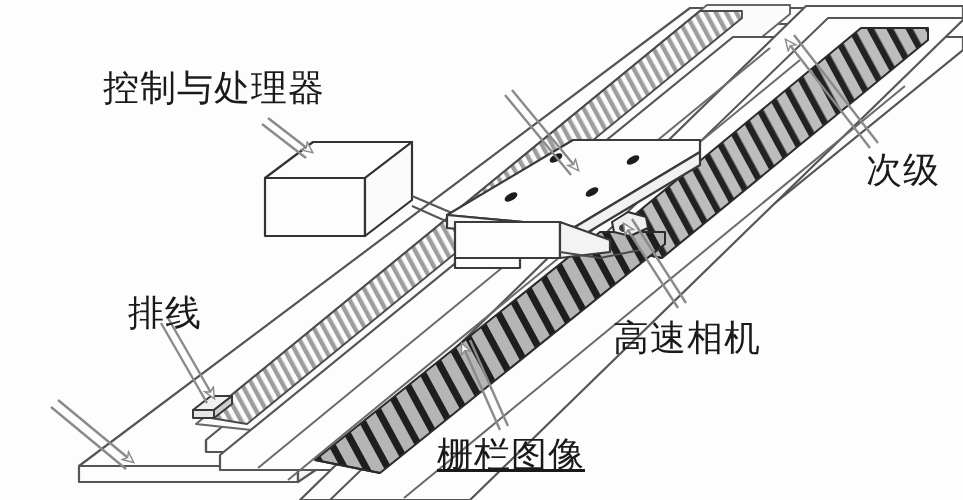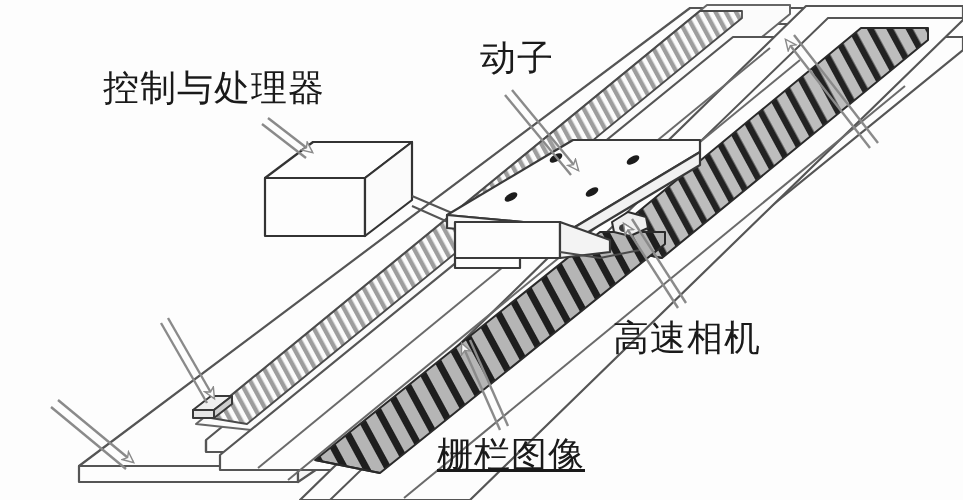--- a/index.html
+++ b/index.html
@@ -191,22 +191,23 @@
 
       <g>
         <path d="M 500,430 L 462,344" marker-end="url(#hollowArrow)"></path>
         <path d="M 508,426 L 470,340"></path>
       </g>
     </g>
   </svg>
 
   <div class="lbl" style="left:103px; top:70px; font-size:36px;">控制与处理器</div>
 
-  <div class="lbl" style="left:480px; top:40px; font-size:36px;">动子</div>
-
+
+  <div class="lbl" style="left:866px; top:152px; font-size:36px;">次级</div>
 
   <div class="lbl" style="left:613px; top:320px; font-size:36px;">高速相机</div>
 
+  <div class="lbl" style="left:128px; top:295px; font-size:36px;">排线</div>
 
 
   <div class="lbl" style="left:437px; top:437px; font-size:36px;text-decoration:underline;">栅栏图像</div>
 
 </div>
 
 </body></html>

